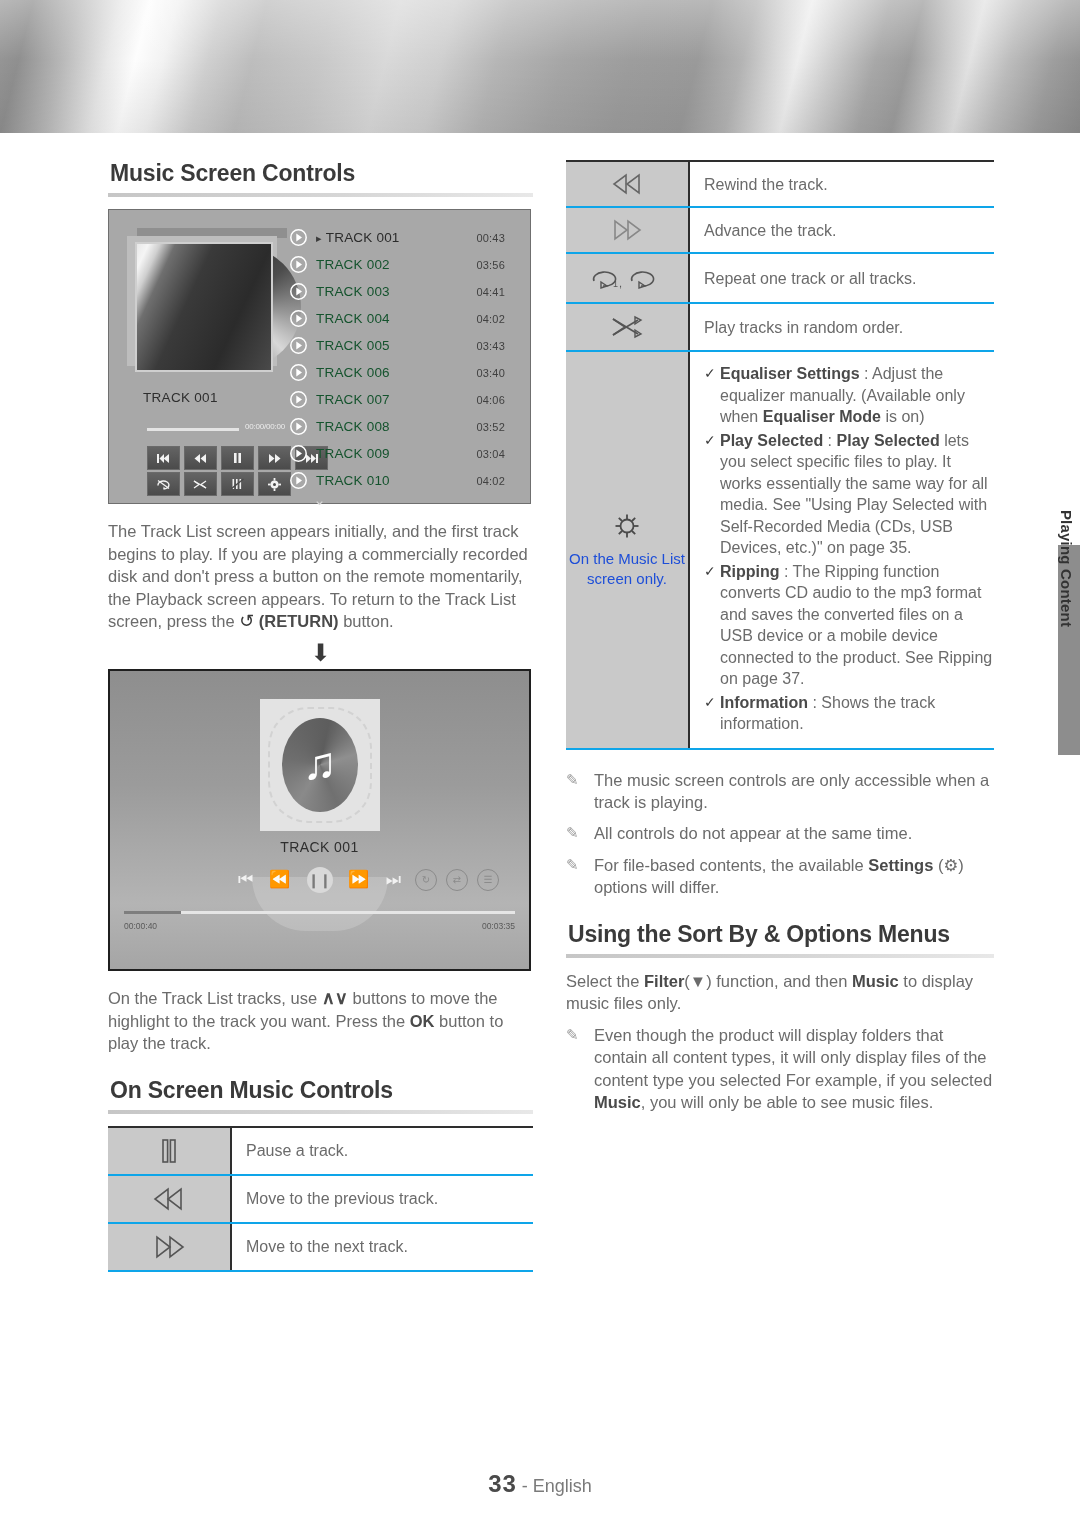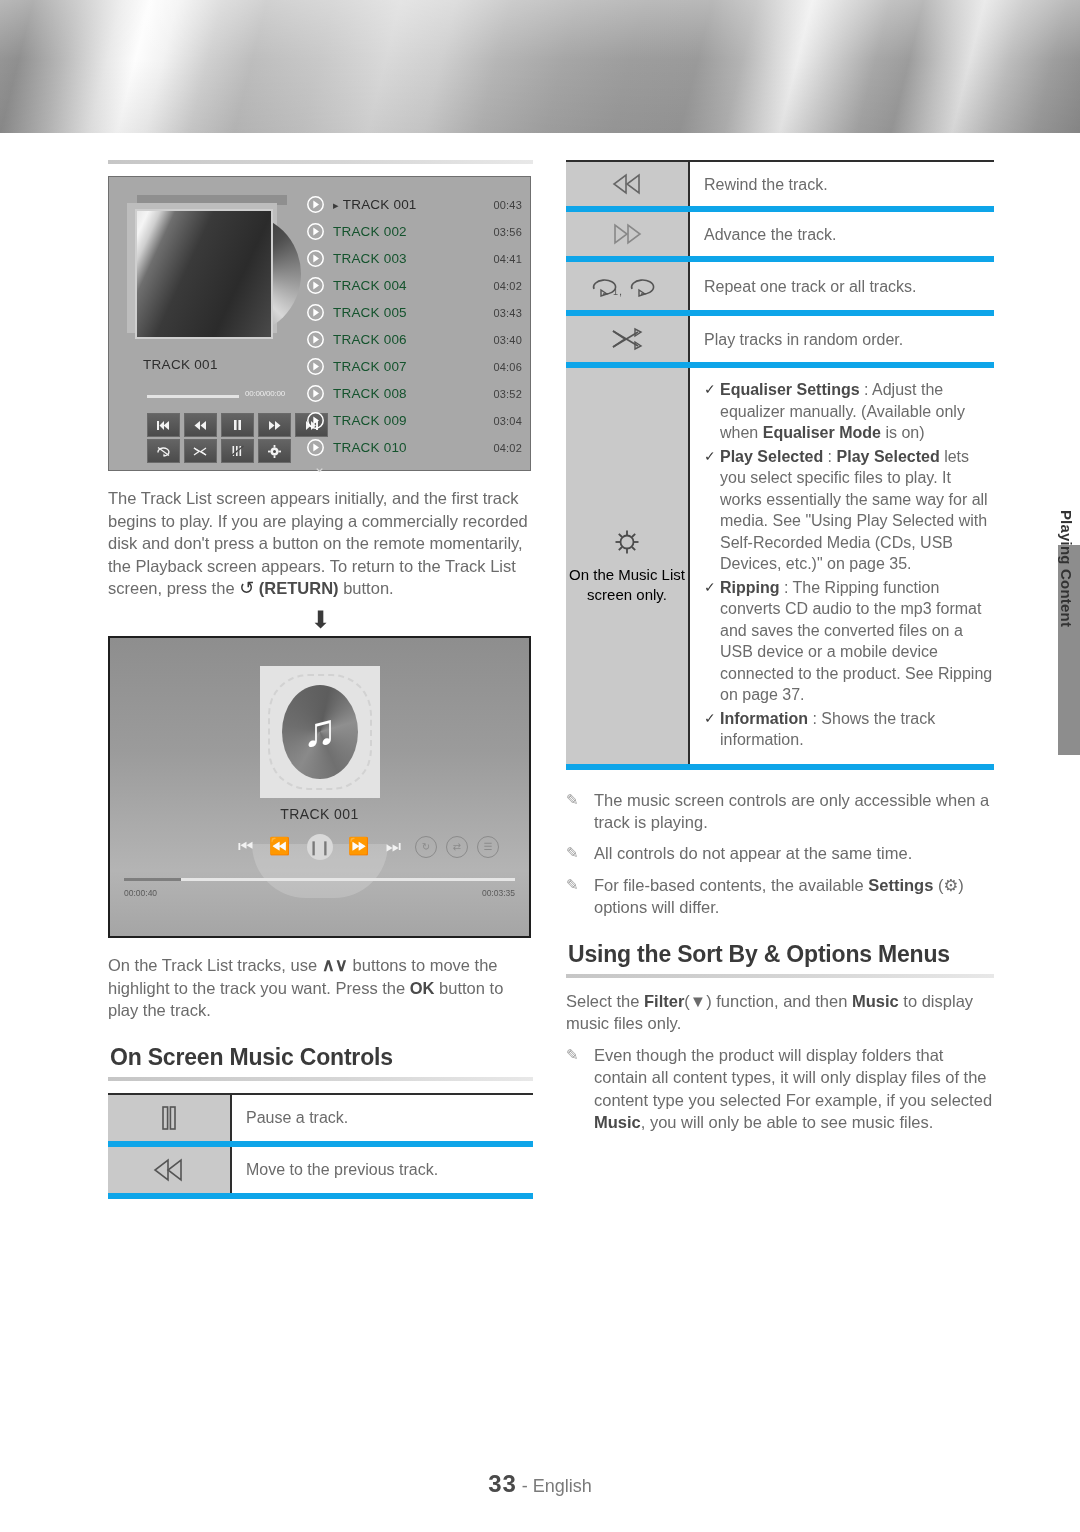--- a/index.html
+++ b/index.html
@@ -89,21 +89,21 @@
   .btn-row{position:absolute;left:38px;display:flex;gap:4px;}
   .btn-row.r1{top:236px;}
   .btn-row.r2{top:262px;}
   .mbtn{
     width:31px;height:22px;border:1px solid #6a6a6a;
     background:linear-gradient(to bottom,#646464,#4b4b4b);
     display:flex;align-items:center;justify-content:center;
     color:#f2f2f2;font-size:11px;line-height:1;
   }
   .mbtn svg{display:block;}
-  .tracklist{position:absolute;left:198px;top:14px;width:215px;}
+  .tracklist{position:absolute;left:181px;top:14px;width:215px;}
   .trow{display:flex;align-items:center;height:27px;}
   .trow .picon{width:26px;display:flex;align-items:center;}
   .trow .tname{flex:1;font-size:13.5px;color:#14532d;letter-spacing:.2px;}
   .trow .ttime{font-size:11px;color:#404040;letter-spacing:.2px;}
   .trow.active .tname{color:#2b2b2b;}
   .chev{position:absolute;left:0;right:0;top:281px;text-align:center;color:#d8d8d8;font-size:15px;}
 
   
   .downarrow{text-align:center;font-size:24px;color:#3a3a3a;line-height:1;margin:8px 0 4px;}
 
@@ -145,36 +145,36 @@
   .ptime-l{position:absolute;left:14px;top:250px;font-size:8.5px;color:#5a5a5a;}
   .ptime-r{position:absolute;right:14px;top:250px;font-size:8.5px;color:#5a5a5a;}
   .halo{
     position:absolute;left:50%;margin-left:-68px;top:206px;width:136px;height:54px;
     border-radius:0 0 70px 70px;background:rgba(255,255,255,.18);
   }
 
   
   table.ctl{border-collapse:collapse;width:100%;}
   table.ctl td{
-    border-top:2px solid #2e2e2e;border-bottom:6px solid #0ea5e9;
+    border-top:2px solid #2e2e2e;border-bottom:2px solid #0ea5e9;
     padding:0;vertical-align:middle;
   }
   table.ctl td.icon{
     width:122px;background:#c9c9c9;text-align:center;
     color:#4a4a4a;border-right:2px solid #2e2e2e;
     padding:11px 0;
   }
   table.ctl td.desc{
     padding:11px 0 11px 14px;
     font-size:16px;line-height:21px;color:#6b6b6b;background:#fff;
   }
   table.ctl tr + tr td{border-top:none;}
   .icon svg{display:block;margin:0 auto;}
   td.icon.tall{vertical-align:middle;}
-  .icon-sub{font-size:15px;line-height:20px;color:#000000;margin-top:8px;}
+  .icon-sub{font-size:15px;line-height:20px;color:#1d4ed8;margin-top:8px;}
 
   
   .chk{display:flex;margin-bottom:2px;}
   .chk .mark{width:16px;flex:none;font-size:14px;color:#3a3a3a;line-height:21px;}
   .chk .txt{flex:1;font-size:16px;line-height:21.5px;color:#6b6b6b;}
 
   
   .note-row{display:flex;margin-top:9px;}
   .note-row .pen{width:28px;flex:none;color:#9a9a9a;font-size:15px;line-height:22px;}
   .note-row .ntxt{flex:1;font-size:16.5px;line-height:22.4px;color:#6b6b6b;}
@@ -191,20 +191,21 @@
 
 <div class="banner">
   <div class="sheen"></div>
 </div>
 
 <div class="sidetab"></div>
 <div class="sidetab-label">Playing Content</div>
 
 <div class="col col-left">
 
+  <h2 class="sec">Music Screen Controls</h2>
   <div class="rule"></div>
 
   <div class="screen">
     <div class="cd-case">
       <div class="cd-shadow1"></div>
       <div class="cd-shadow2"></div>
       <div class="cd-disc">
         <div class="inner"></div>
         <div class="hub"></div>
       </div>
@@ -447,20 +448,29 @@
       <td class="desc">Pause a track.</td>
     </tr>
     <tr>
       <td class="icon">
         <svg width="32" height="24" viewBox="0 0 32 24">
               <polygon points="15,2 15,22 2,12" fill="none" stroke="#555" stroke-width="1.6"></polygon>
               <polygon points="28,2 28,22 15,12" fill="none" stroke="#555" stroke-width="1.6"></polygon>
             </svg>
       </td>
       <td class="desc">Move to the previous track.</td>
+    </tr>
+    <tr>
+      <td class="icon">
+        <svg width="32" height="24" viewBox="0 0 32 24">
+              <polygon points="4,2 4,22 17,12" fill="none" stroke="#555" stroke-width="1.6"></polygon>
+              <polygon points="17,2 17,22 30,12" fill="none" stroke="#555" stroke-width="1.6"></polygon>
+            </svg>
+      </td>
+      <td class="desc">Move to the next track.</td>
     </tr>
   </tbody>
     </table>
 </div>
 
 <div class="col col-right">
 
   <table class="ctl">
     <tbody>
         <tr>

